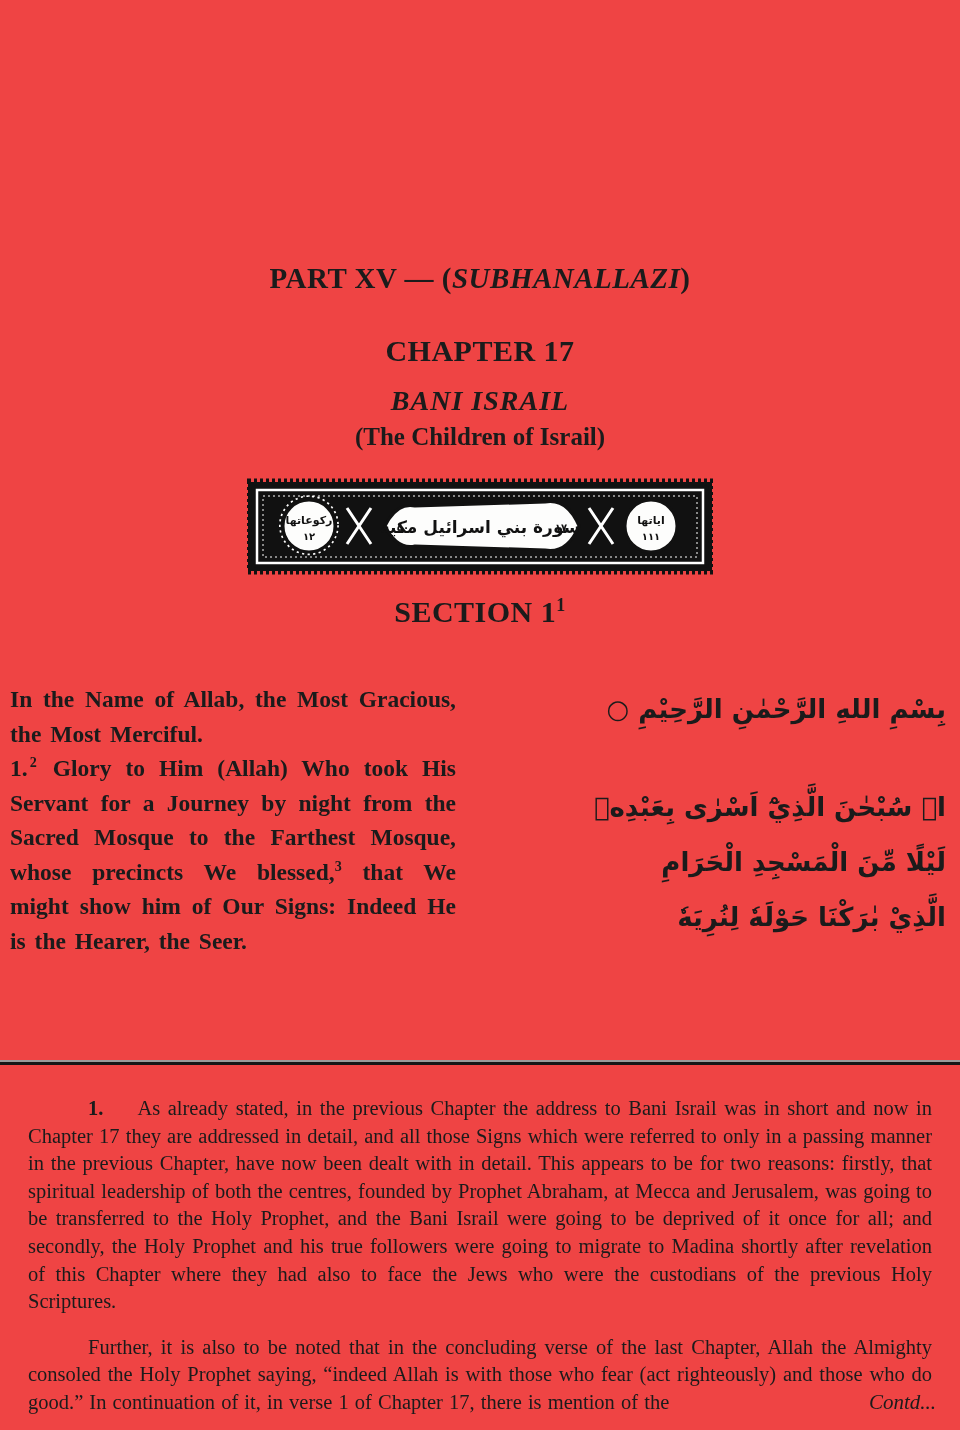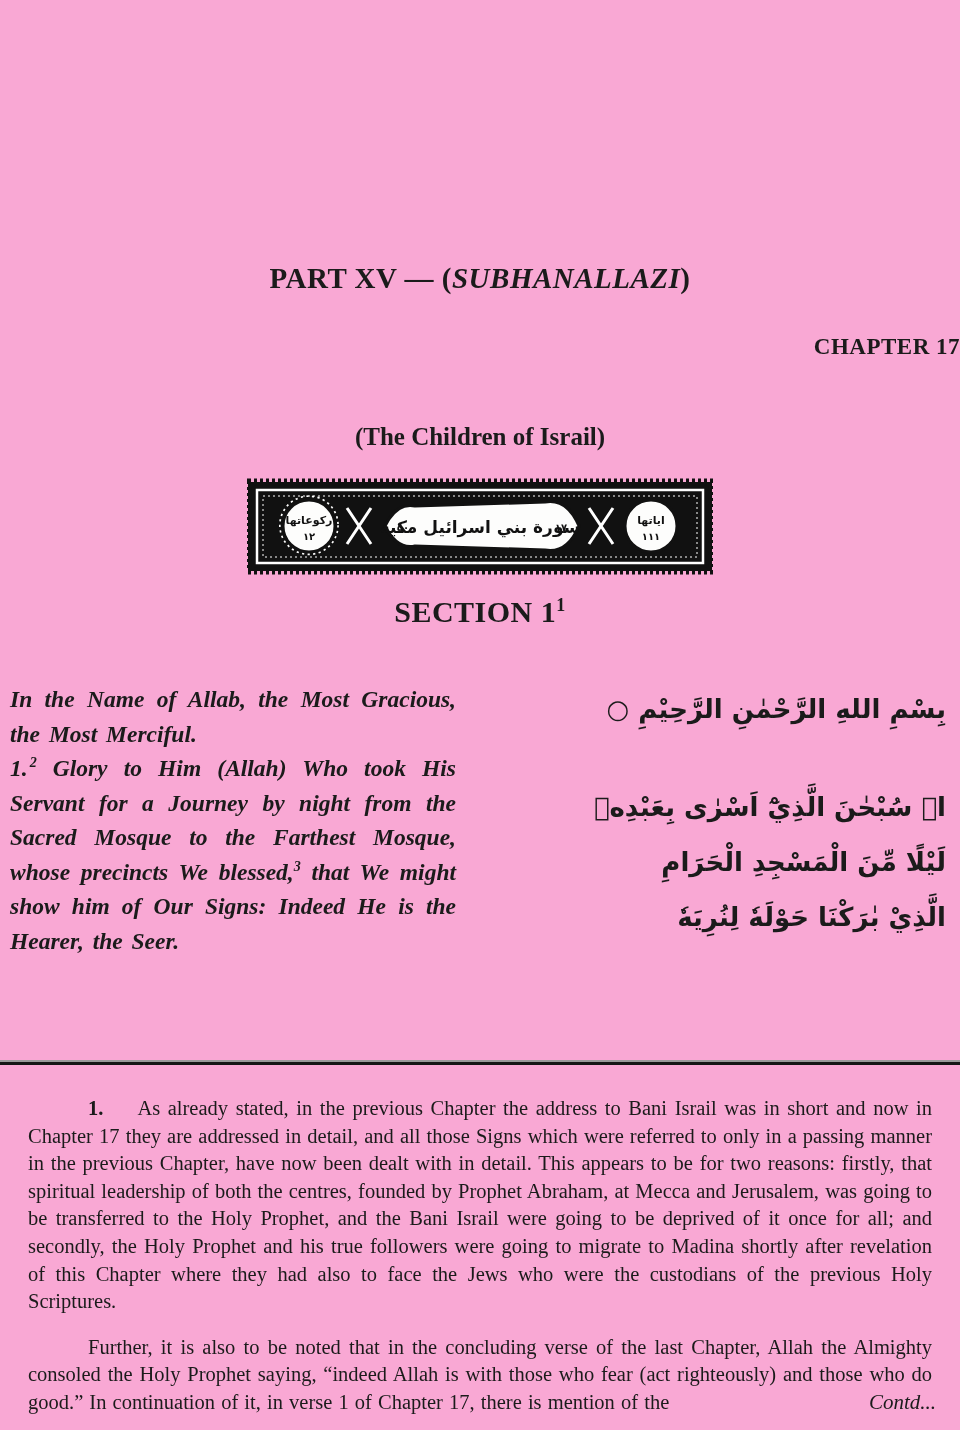--- a/index.html
+++ b/index.html
@@ -1,37 +1,37 @@
 <!DOCTYPE html>
 <html><head>
 <meta charset="utf-8">
 <style>
   html,body{margin:0;padding:0;background:#e8e8e8;}
   .page{
     position:relative;
     width:960px;height:1430px;
     margin:0 auto;
-    background:#f9a8d4;
+    background:#ef4444;
     color:#1b1b1b;
     font-family:"Liberation Serif", serif;
     overflow:hidden;
   }
   .centered{position:absolute;left:0;width:100%;text-align:center;}
   .part-title{top:262px;font-size:29px;font-weight:bold;letter-spacing:.5px;}
   .part-title .it{font-style:italic;}
-  .chapter-title{top:334px;font-size:23px;font-weight:bold;letter-spacing:.5px;text-align:right;}
+  .chapter-title{top:334px;font-size:30px;font-weight:bold;letter-spacing:.5px;}
   .surah-name{top:385px;font-size:28px;font-weight:bold;font-style:italic;letter-spacing:1px;}
   .surah-subtitle{top:423px;font-size:25px;font-weight:bold;}
   .section-title{top:595px;font-size:30px;font-weight:bold;letter-spacing:.5px;}
   sup{font-size:60%;vertical-align:super;line-height:0;}
 
   .banner-wrap{position:absolute;top:478px;left:50%;transform:translateX(-50%);}
 
   .columns{position:absolute;top:682px;left:10px;width:940px;display:flex;}
-  .col-en{width:446px;font-style:italic;}
+  .col-en{width:446px;}
   .col-en p{
     margin:0;font-size:23.5px;font-weight:bold;line-height:34.5px;
     text-align:justify;word-spacing:3px;
   }
   .col-en .verse{}
   .verse-num{margin-right:2px;}
   .verse-ref{margin-right:16px;}
   .col-ar{flex:1;direction:rtl;text-align:right;padding-right:4px;padding-left:6px;}
   .ar-line{
     font-family:"DejaVu Sans", sans-serif;
@@ -53,20 +53,21 @@
 </style>
 </head>
 <body>
 
 <div class="page">
 
   <div class="centered part-title"><span>PART XV — (</span><span class="it">SUBHANALLAZI</span><span>)</span></div>
 
   <div class="centered chapter-title">CHAPTER 17</div>
 
+  <div class="centered surah-name">BANI ISRAIL</div>
 
   <div class="centered surah-subtitle">(The Children of Israil)</div>
 
   <div class="banner-wrap">
     <svg width="466" height="97" viewBox="0 0 466 97">
       <rect x="1" y="4" width="464" height="89" fill="#111"></rect>
       <rect x="1" y="4" width="464" height="89" fill="none" stroke="#111" stroke-width="7" stroke-dasharray="3 3"></rect>
       <rect x="10" y="12" width="446" height="73" fill="none" stroke="#fff" stroke-width="2.5"></rect>
       <rect x="16" y="18" width="434" height="61" fill="none" stroke="#fff" stroke-width="1" stroke-dasharray="2 3"></rect>
 

